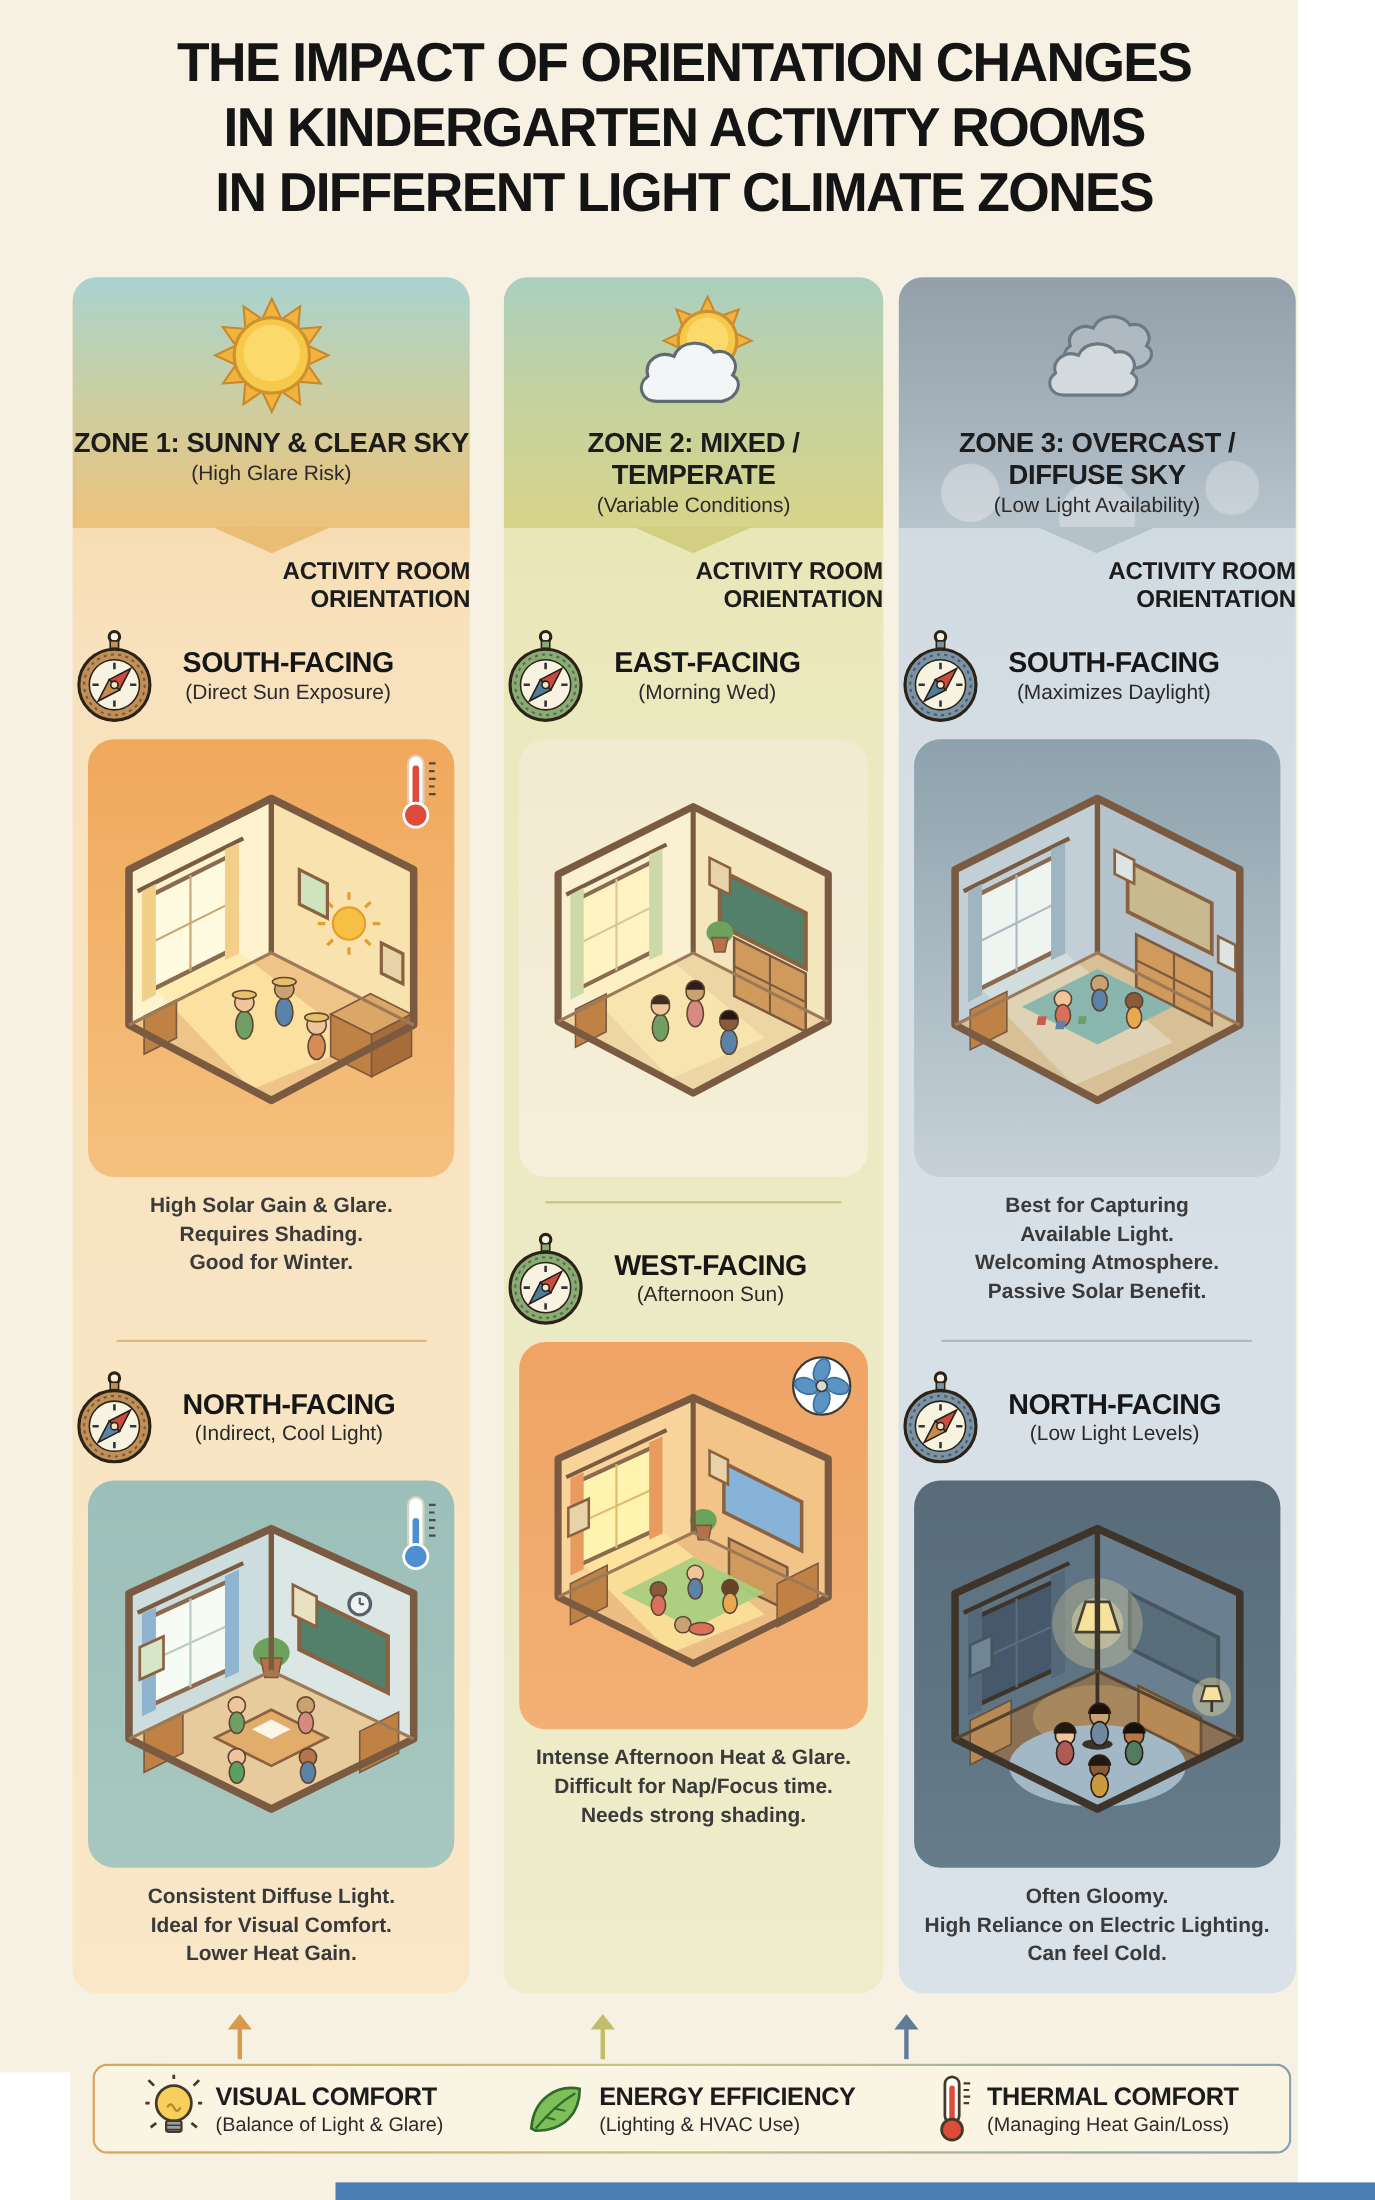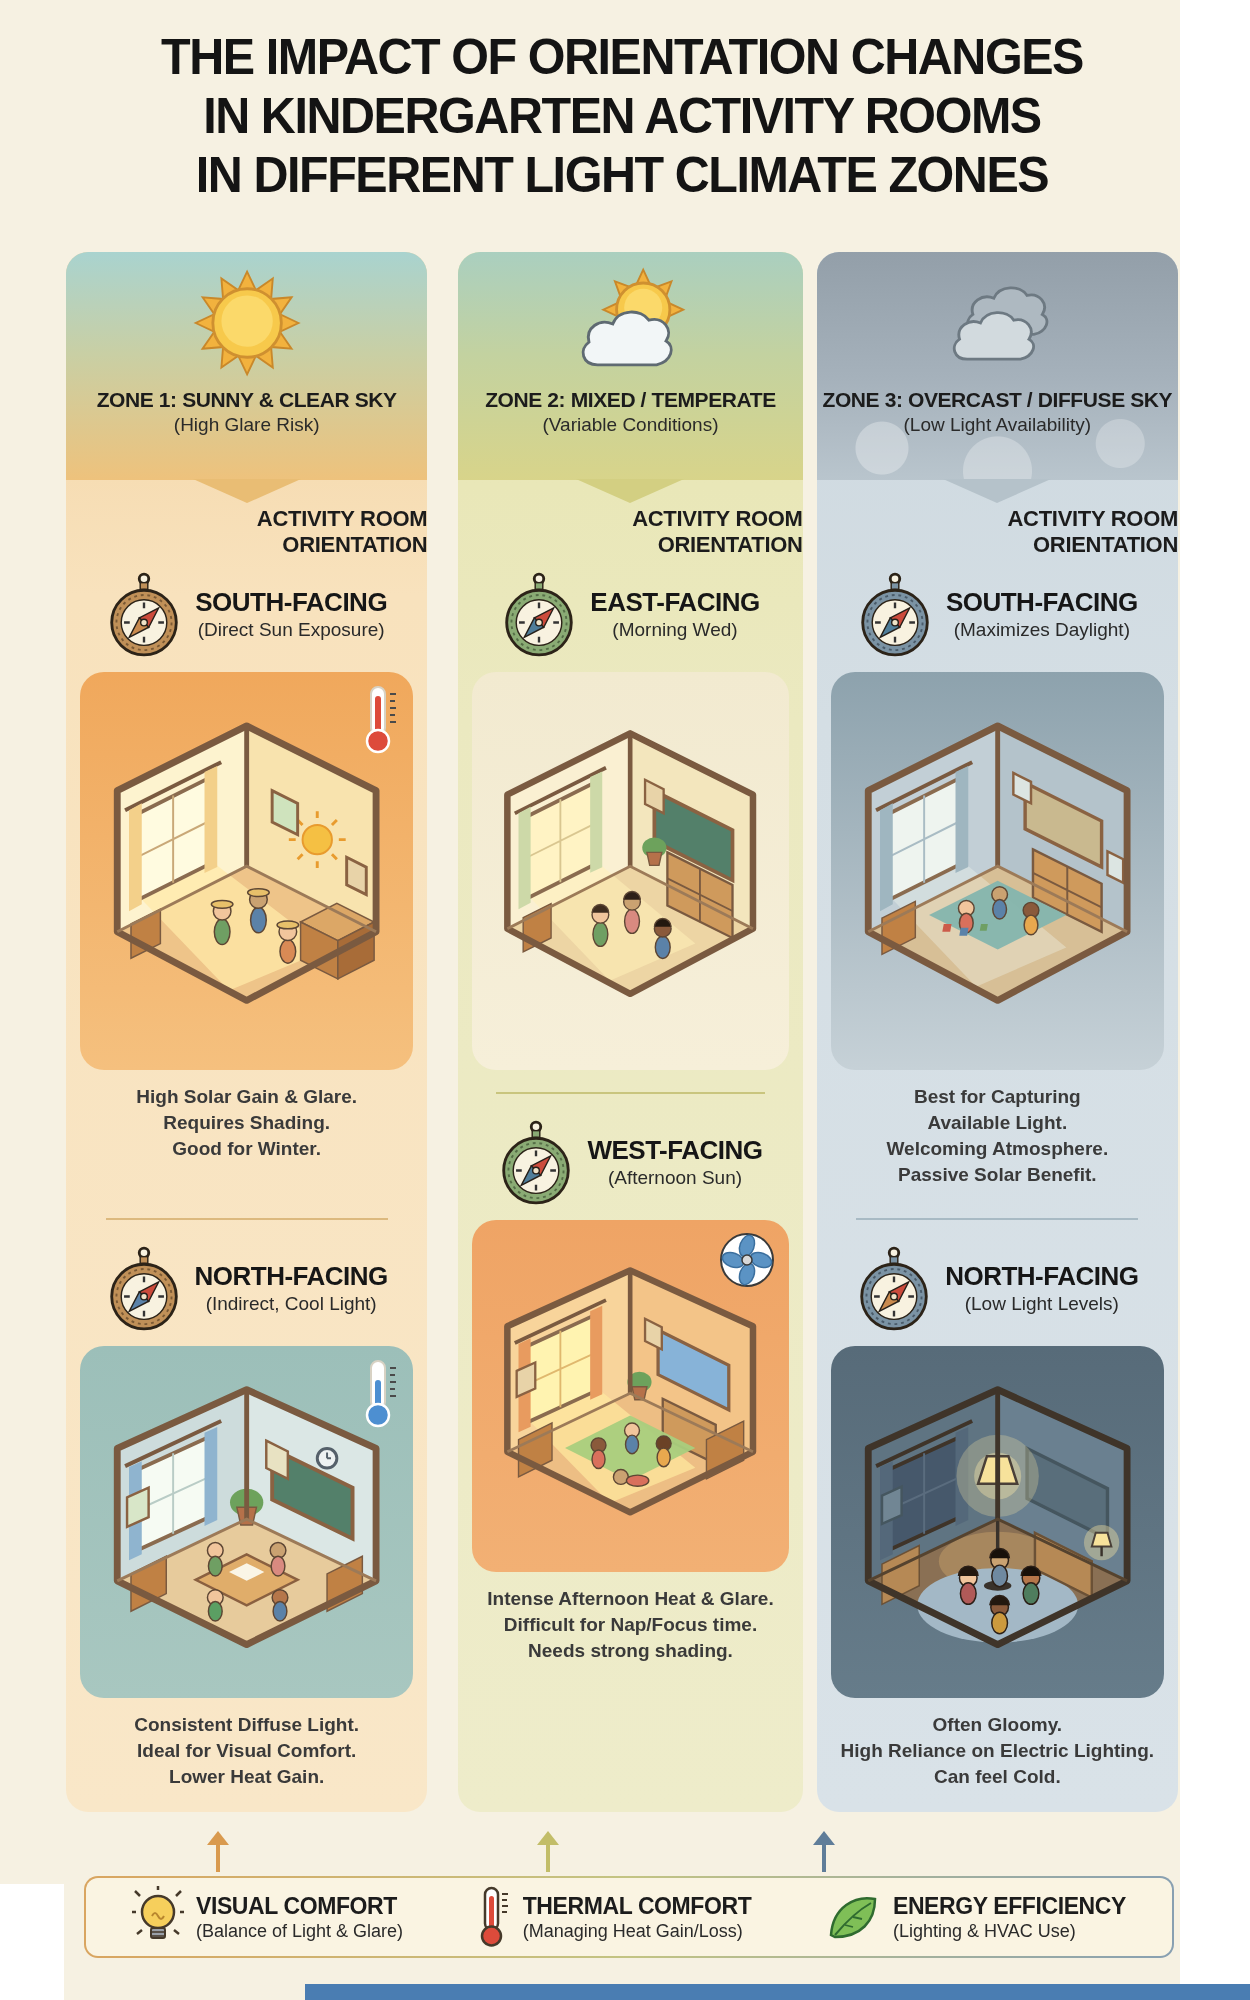--- a/index.html
+++ b/index.html
@@ -23,25 +23,25 @@
         radial-gradient(circle at 18% 86%, rgba(255,255,255,.30) 0 26px, transparent 27px),
         radial-gradient(circle at 50% 96%, rgba(255,255,255,.28) 0 34px, transparent 35px),
         radial-gradient(circle at 84% 84%, rgba(255,255,255,.25) 0 24px, transparent 25px),
         linear-gradient(180deg,#939fa9 0%,#a5b1bb 55%,#b9c5cd 100%);}
   .chev{position:absolute;left:50%;bottom:-23px;transform:translateX(-50%);
         width:0;height:0;border-left:54px solid transparent;border-right:54px solid transparent;}
   .chev1{border-top:24px solid #e9bd74;}
   .chev2{border-top:24px solid #d3cf82;}
   .chev3{border-top:24px solid #b5c2ca;}
   .wicon{margin-top:12px;height:118px;}
-  .ztitle{font-weight:bold;font-size:21px;letter-spacing:-.4px;color:#1c1c1c;margin-top:2px;}
+  .ztitle{font-weight:bold;font-size:25px;letter-spacing:-.4px;color:#1c1c1c;margin-top:2px;}
   .zsub{font-size:19px;color:#2a2a2a;margin-top:2px;}
   .sect-h{margin-top:26px;text-align:right;font-weight:bold;font-size:22px;line-height:26px;
           letter-spacing:-.3px;color:#1c1c1c;}
-  .facing{margin-top:8px;height:96px;display:flex;align-items:center;justify-content:center;gap:13px;}
+  .facing{margin-top:8px;height:96px;display:flex;align-items:center;gap:24px;}
   .facing .txt{text-align:center;}
   .fh{font-weight:bold;font-size:26px;letter-spacing:-.5px;color:#161616;}
   .fs{font-size:19px;color:#2a2a2a;margin-top:1px;}
   .card{position:relative;margin:10px 14px 0;height:398px;border-radius:24px;overflow:hidden;}
   .card.h2{height:352px;}
   .card svg.scene{display:block;width:100%;height:100%;}
   .badge{position:absolute;top:12px;right:14px;}
   .bg-s1{background:linear-gradient(180deg,#f0a85c 0%,#f5c07e 100%);}
   .bg-s2{background:linear-gradient(180deg,#f2ead0 0%,#f6efd9 100%);}
   .bg-s3{background:linear-gradient(180deg,#8da2ad 0%,#c6d1d7 100%);}
@@ -590,40 +590,40 @@
         <path d="M20,30 q3,-6 6,0 q3,6 6,0" fill="none" stroke="#b8862e" stroke-width="2"></path>
         <rect x="19" y="42" width="14" height="10" rx="2" fill="#9aa0a8" stroke="#45392a" stroke-width="2"></rect>
         <path d="M19,46 h14 M19,50 h14" stroke="#45392a" stroke-width="1.5"></path>
       </svg>
       <div>
         <div class="llabel">VISUAL COMFORT</div>
         <div class="lsub">(Balance of Light &amp; Glare)</div>
       </div>
     </div>
     <div class="litem">
+      <svg width="58" height="56" viewBox="0 0 58 56">
+        <path d="M8,46 C10,18 32,6 52,10 C52,32 38,48 12,48 Z" fill="#7fbf57" stroke="#2f6b2f" stroke-width="2.5"></path>
+        <path d="M12,46 C22,34 34,22 48,14" fill="none" stroke="#2f6b2f" stroke-width="2"></path>
+        <path d="M22,36 l8,2 M30,28 l9,2" fill="none" stroke="#2f6b2f" stroke-width="1.8"></path>
+      </svg>
+      <div>
+        <div class="llabel">ENERGY EFFICIENCY</div>
+        <div class="lsub">(Lighting &amp; HVAC Use)</div>
+      </div>
+    </div>
+    <div class="litem">
       <svg width="36" height="62" viewBox="0 0 36 62">
         <rect x="10" y="2" width="13" height="42" rx="6.5" fill="#ffffff" stroke="#45392a" stroke-width="2.5"></rect>
         <rect x="14" y="10" width="5" height="34" rx="2.5" fill="#dd4b3b"></rect>
         <circle cx="16.5" cy="50" r="9.5" fill="#dd4b3b" stroke="#45392a" stroke-width="2.5"></circle>
         <path d="M27,8 h6 M27,14 h5 M27,20 h6 M27,26 h5" stroke="#45392a" stroke-width="2"></path>
       </svg>
       <div>
         <div class="llabel">THERMAL COMFORT</div>
         <div class="lsub">(Managing Heat Gain/Loss)</div>
       </div>
     </div>
-    <div class="litem">
-      <svg width="58" height="56" viewBox="0 0 58 56">
-        <path d="M8,46 C10,18 32,6 52,10 C52,32 38,48 12,48 Z" fill="#7fbf57" stroke="#2f6b2f" stroke-width="2.5"></path>
-        <path d="M12,46 C22,34 34,22 48,14" fill="none" stroke="#2f6b2f" stroke-width="2"></path>
-        <path d="M22,36 l8,2 M30,28 l9,2" fill="none" stroke="#2f6b2f" stroke-width="1.8"></path>
-      </svg>
-      <div>
-        <div class="llabel">ENERGY EFFICIENCY</div>
-        <div class="lsub">(Lighting &amp; HVAC Use)</div>
-      </div>
-    </div>
   </footer>
 
   <div class="white-right"></div>
   <div class="white-bl"></div>
   <div class="blue-bar"></div>
 </div>
 
 </body></html>

